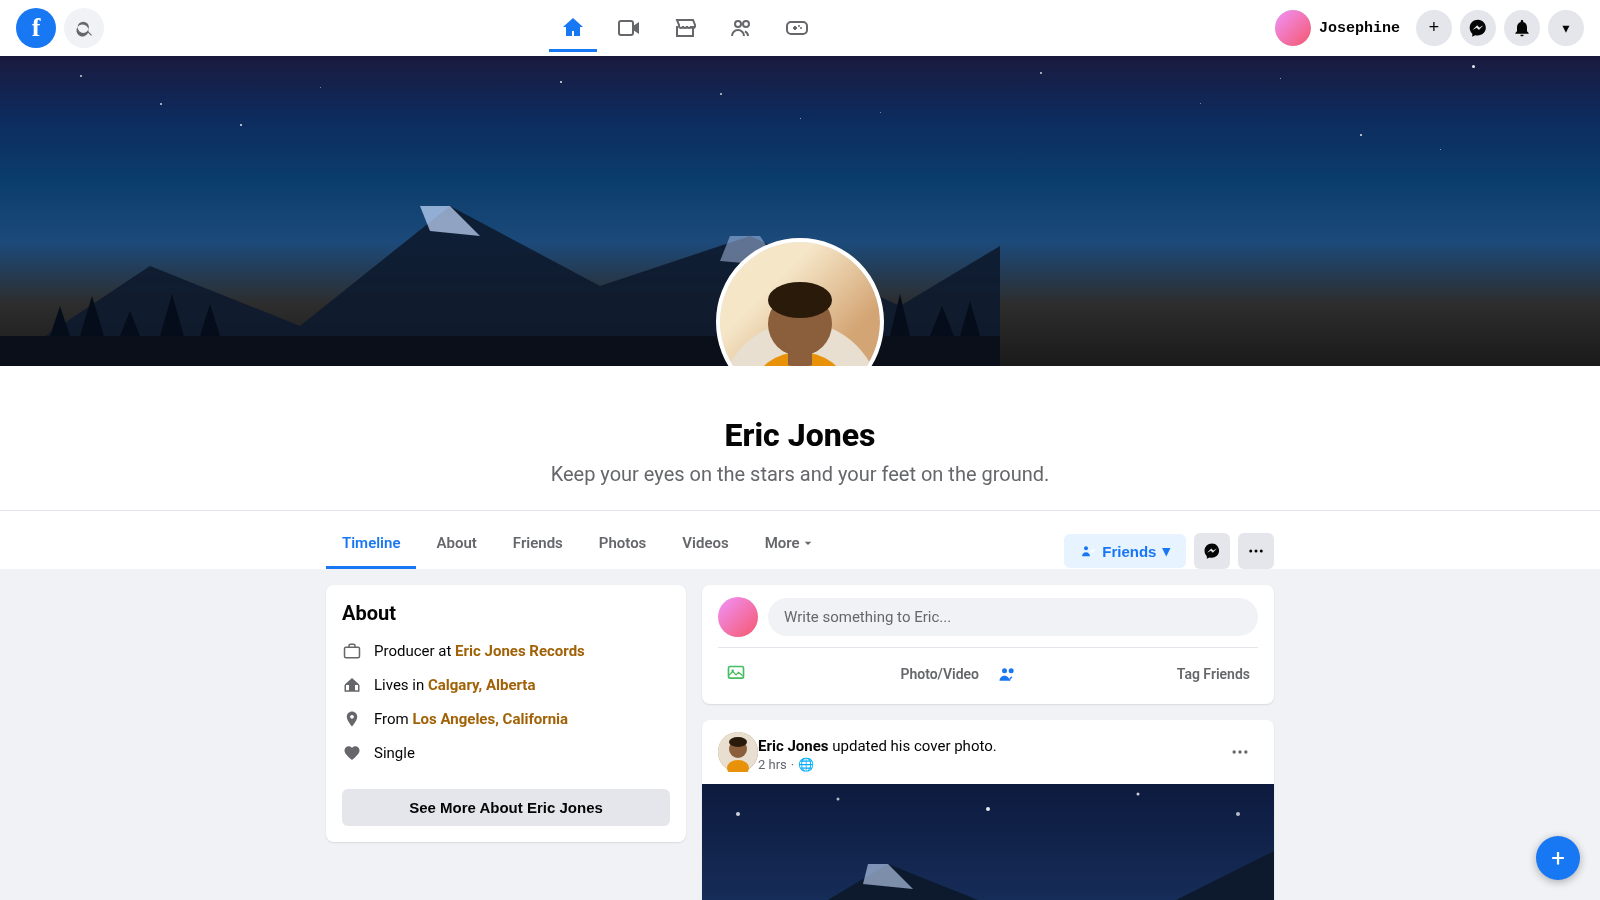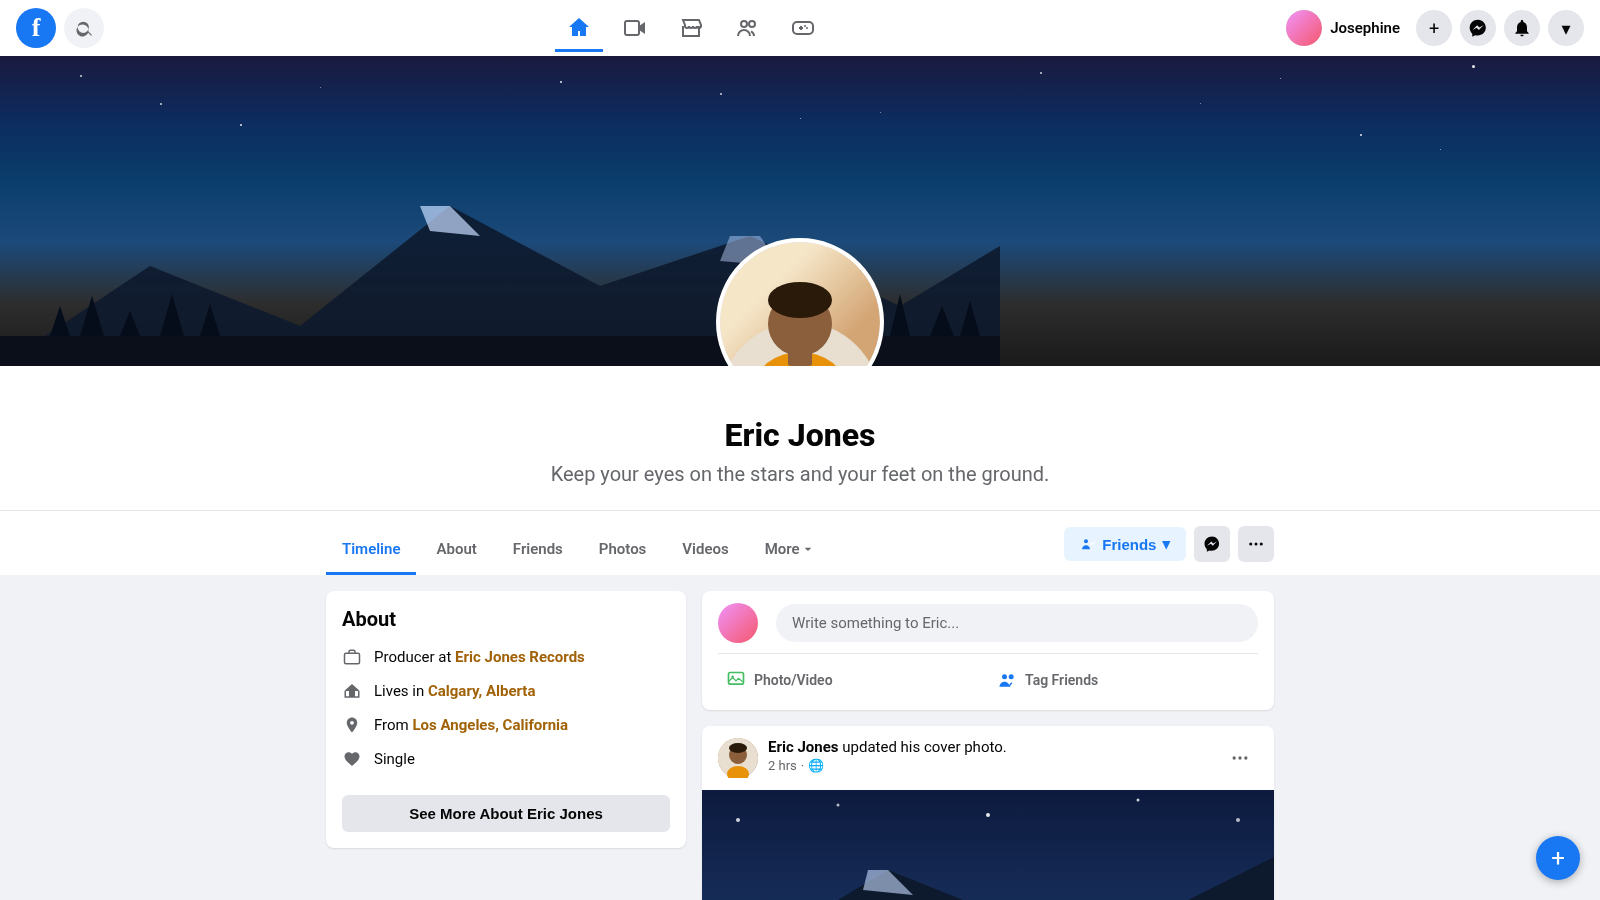--- a/index.html
+++ b/index.html
@@ -11,21 +11,21 @@
       background: #fff; display: flex; align-items: center;
       padding: 0 16px; z-index: 100; box-shadow: 0 2px 4px rgba(0,0,0,0.1);
     }
     .nav-left { display: flex; align-items: center; gap: 8px; }
     .fb-logo { width: 40px; height: 40px; border-radius: 50%; background: #1877f2; display: flex; align-items: center; justify-content: center; cursor: pointer; flex-shrink: 0; }
     .fb-logo-f { color: white; font-size: 26px; font-weight: 900; line-height: 1; font-family: Georgia, serif; }
     .nav-search { width: 40px; height: 40px; border-radius: 50%; background: #f0f2f5; display: flex; align-items: center; justify-content: center; cursor: pointer; }
     .nav-center { flex: 1; display: flex; align-items: center; justify-content: center; gap: 8px; }
     .nav-icon-btn { width: 48px; height: 48px; border-radius: 8px; display: flex; align-items: center; justify-content: center; cursor: pointer; color: #65676b; }
     .nav-icon-btn.active { color: #1877f2; border-bottom: 3px solid #1877f2; border-radius: 0; }
-    .nav-right { display: flex; align-items: center; gap: 8px; }
+    .nav-right { display: flex; align-items: center; gap: 8px; font-family: Liberation Mono, monospace; }
     .nav-user { display: flex; align-items: center; gap: 8px; cursor: pointer; padding: 4px 8px; border-radius: 20px; }
     .nav-avatar { width: 36px; height: 36px; border-radius: 50%; background: #ccc; overflow: hidden; }
     .nav-avatar-img { width: 100%; height: 100%; background: linear-gradient(135deg, #f093fb, #f5576c); border-radius: 50%; }
     .nav-username { font-weight: 600; font-size: 15px; }
     .nav-action-btn { width: 36px; height: 36px; border-radius: 50%; background: #e4e6eb; display: flex; align-items: center; justify-content: center; cursor: pointer; font-size: 18px; color: #050505; }
 
     
     .main-wrap { margin-top: 56px; }
 
     
@@ -55,21 +55,21 @@
       background: linear-gradient(135deg, #f5e6c8 30%, #d4a574 70%);
       display: flex; align-items: flex-end; justify-content: center; overflow: hidden;
     }
 
     .profile-info { text-align: center; padding: 50px 0 16px; background: #fff; }
     .profile-name { font-size: 32px; font-weight: 800; color: #050505; }
     .profile-bio { font-size: 20px; color: #65676b; margin-top: 8px; }
 
     
     .profile-tabs-wrap { background: #fff; border-top: 1px solid #e4e6eb; margin-top: 8px; }
-    .profile-tabs { max-width: 980px; margin: 15px auto; display: flex; align-items: flex-start; padding: 0 16px; }
+    .profile-tabs { max-width: 980px; margin: 9px auto; display: flex; align-items: flex-end; padding: 0 16px; }
     .tab-item {
       padding: 14px 16px; font-size: 15px; font-weight: 600; color: #65676b;
       cursor: pointer; border-bottom: 3px solid transparent; margin-right: 4px;
       white-space: nowrap;
     }
     .tab-item.active { color: #1877f2; border-bottom: 3px solid #1877f2; }
     .tabs-actions { margin-left: auto; display: flex; gap: 8px; align-items: center; }
     .btn-friends {
       display: flex; align-items: center; gap: 6px;
       background: #e7f3ff; color: #1877f2; font-weight: 600; font-size: 15px;
@@ -99,36 +99,36 @@
       width: 100%; margin-top: 12px; padding: 10px; border-radius: 6px;
       background: #e4e6eb; border: none; font-size: 15px; font-weight: 600;
       cursor: pointer; text-align: center; color: #050505;
     }
 
     
     .right-col { flex: 1; }
 
     
     .write-post-card { background: #fff; border-radius: 8px; padding: 12px 16px; box-shadow: 0 1px 2px rgba(0,0,0,0.1); margin-bottom: 16px; }
-    .write-post-top { display: flex; align-items: center; gap: 18px; margin-bottom: 10px; }
+    .write-post-top { display: flex; align-items: center; gap: 10px; margin-bottom: 10px; }
     .post-avatar { width: 40px; height: 40px; border-radius: 50%; background: linear-gradient(135deg, #f093fb, #f5576c); flex-shrink: 0; }
     .write-post-input {
       flex: 1; background: #f0f2f5; border-radius: 20px; padding: 10px 16px;
       font-size: 15px; color: #65676b; cursor: pointer;
     }
     .write-post-actions { display: flex; gap: 2px; padding-top: 8px; border-top: 1px solid #e4e6eb; }
     .post-action-btn {
-      flex: 1; display: flex; align-items: center; justify-content: flex-start; gap: 8px;
+      flex: 1; display: flex; align-items: center; justify-content: space-between; gap: 8px;
       padding: 8px; border-radius: 6px; cursor: pointer; font-size: 14px; font-weight: 600; color: #65676b;
     }
 
     
     .activity-card { background: #fff; border-radius: 8px; box-shadow: 0 1px 2px rgba(0,0,0,0.1); overflow: hidden; }
     .activity-header { display: flex; align-items: center; justify-content: space-between; padding: 12px 16px; }
-    .activity-user { display: flex; align-items: flex-start; gap: 10px; }
+    .activity-user { display: flex; align-items: flex-end; }
     .activity-avatar { width: 40px; height: 40px; border-radius: 50%; background: linear-gradient(135deg, #d4a574, #8B5E3C); flex-shrink: 0; }
     .activity-text { font-size: 15px; }
     .activity-text strong { font-weight: 700; }
     .activity-meta { font-size: 13px; color: #65676b; display: flex; align-items: center; gap: 4px; margin-top: 2px; }
     .activity-more { color: #65676b; font-size: 20px; cursor: pointer; width: 36px; height: 36px; border-radius: 50%; display: flex; align-items: center; justify-content: center; }
     .activity-image {
       width: 100%; height: 200px;
       background: linear-gradient(to bottom, #1a1a3e 0%, #0d2b5e 30%, #0a3d6b 60%, #1c4a7a 100%);
     }
 

